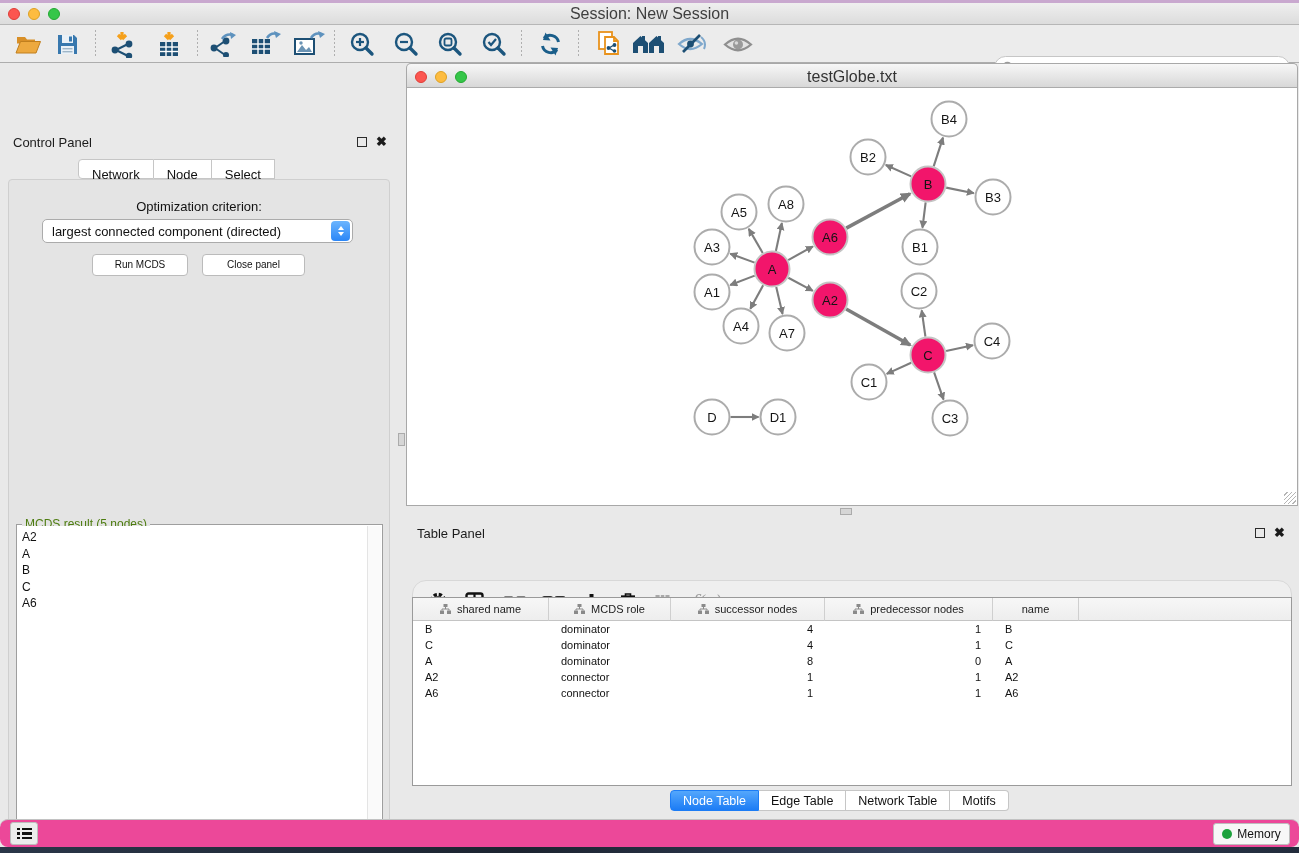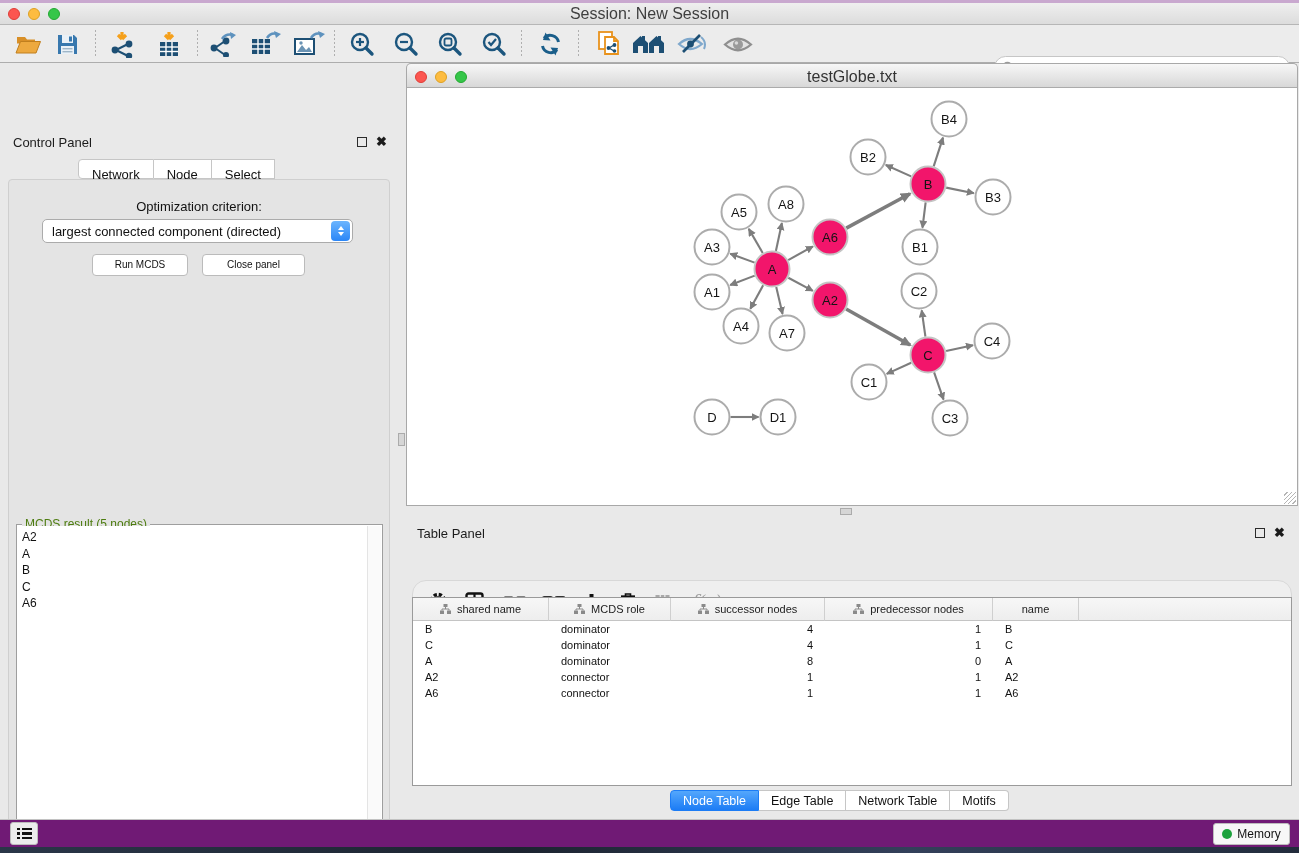--- a/index.html
+++ b/index.html
@@ -88,21 +88,21 @@
   .trow { display:flex; height:16px; align-items:center; }
   .td { font-size:11px; color:#111; padding:0 12px; white-space:nowrap; }
   .bot-tabs { left:670px; top:790px; display:flex; }
   .btab { height:21px; line-height:20px; padding:0 12px; font-size:12.5px; color:#111;
     background:#fff; border:1px solid #C6C6C6; border-left:none; }
   .btab:first-child { border-left:1px solid #C6C6C6; border-radius:4px 0 0 4px; }
   .btab:last-child { border-radius:0 4px 4px 0; }
   .btab.sel { background:linear-gradient(#54A7FC,#1C7CF5); color:#fff; border-color:#1C7CF5; }
 
   
-  .statusbar { left:0; top:819px; width:1299px; height:28px; background:#701a75; border-top:1px solid #C2C2C2; }
+  .statusbar { left:0; top:819px; width:1299px; height:28px; background:#ec4899; border-top:1px solid #C2C2C2;border-radius:8px; }
   .list-btn { position:absolute; left:10px; top:2px; width:28px; height:23px; background:#ECECEC;
     border:1px solid #BDBDBD; border-radius:3px; display:flex; align-items:center; justify-content:center; }
   .list-glyph { width:15px; height:12px; display:flex; flex-direction:column; justify-content:space-between; }
   .list-glyph i { display:block; height:2.4px; background:#111;
     background:linear-gradient(90deg,#111 0 3px, transparent 3px 5px, #111 5px 100%); }
   .mem-btn { position:absolute; right:9px; top:3px; width:77px; height:22px; background:#F7F7F7;
     border:1px solid #BDBDBD; border-radius:3px; display:flex; align-items:center; justify-content:center; gap:5px;
     font-size:12px; color:#111; }
   .mem-dot { width:10px; height:10px; border-radius:50%; background:#1CA23C; }
   .wp-bottom { left:0; top:847px; width:1299px; height:6px;

